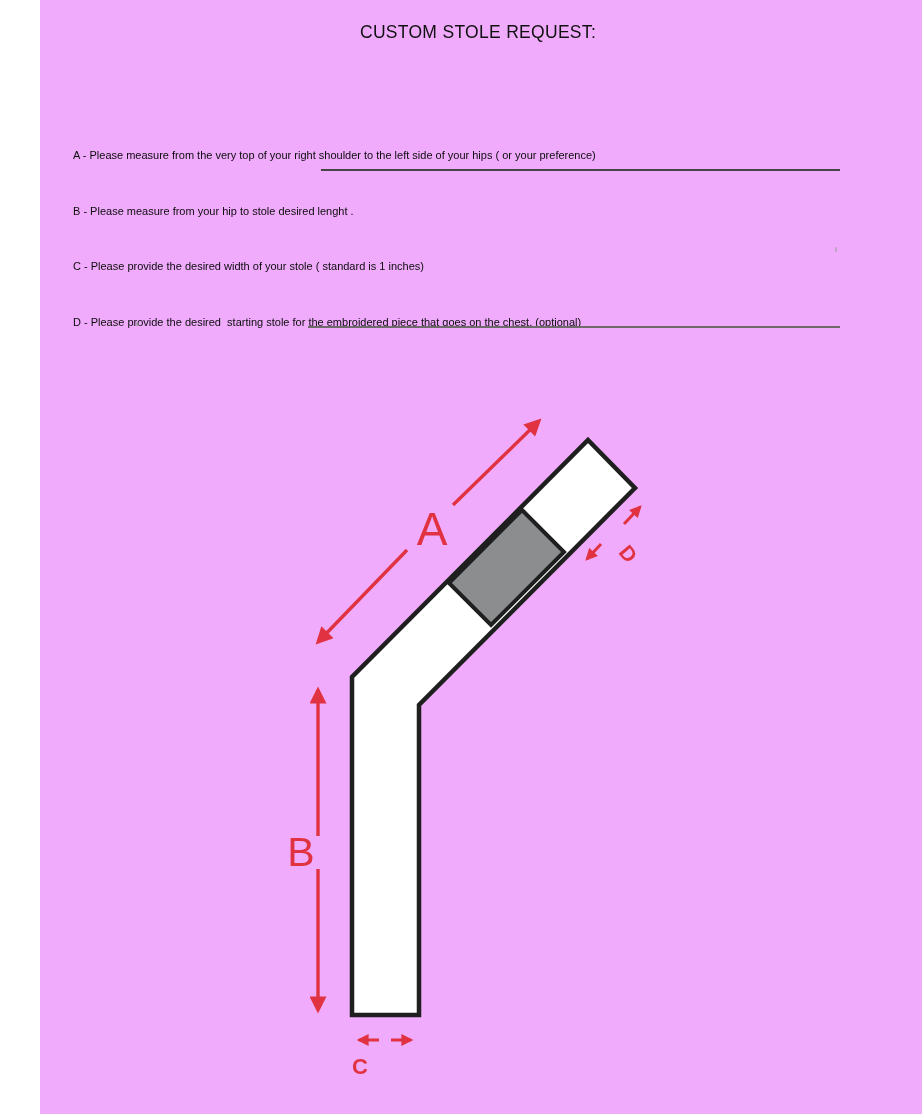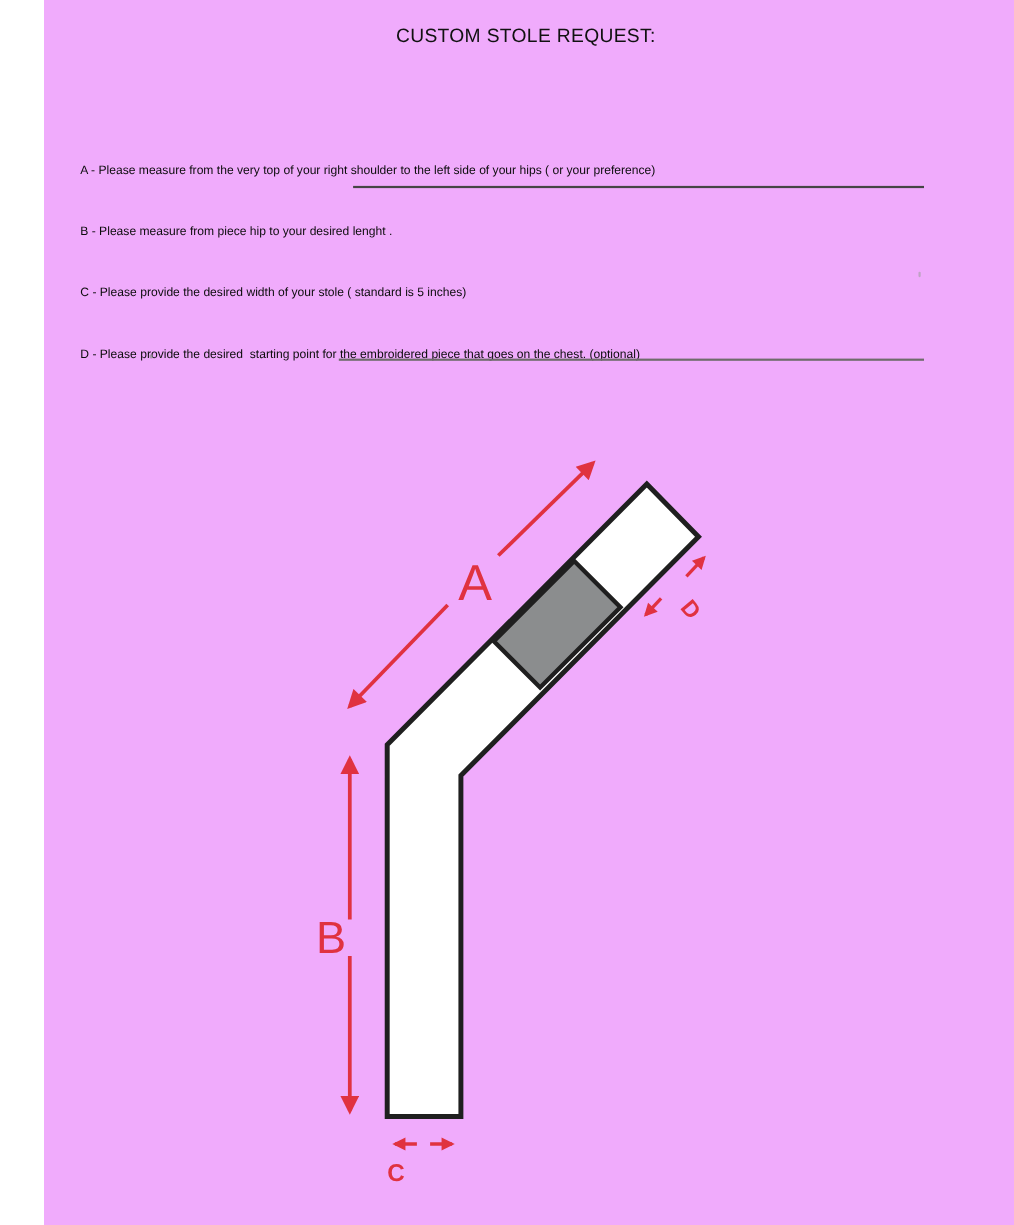--- a/index.html
+++ b/index.html
@@ -57,23 +57,23 @@
 </style>
 </head>
 <body>
 
 <div class="page">
 
   <h1 class="title">CUSTOM STOLE REQUEST:</h1>
 
   <div class="instructions">
     <div>A - Please measure from the very top of your right shoulder to the left side of your hips ( or your preference)</div>
-    <div>B - Please measure from piece hip to your desired lenght .</div>
-    <div>C - Please provide the desired width of your stole ( standard is 5 inches)</div>
-    <div>D - Please provide the desired  starting point for the embroidered piece that goes on the chest. (optional)</div>
+    <div>B - Please measure from your hip to stole desired lenght .</div>
+    <div>C - Please provide the desired width of your stole ( standard is 1 inches)</div>
+    <div>D - Please provide the desired  starting stole for the embroidered piece that goes on the chest. (optional)</div>
   </div>
 
   <div class="c-underline"></div>
   <div class="mid-rule"></div>
   <div class="speck speck1"></div>
   <div class="speck speck2"></div>
 
   <svg class="diagram" viewBox="0 0 922 1114" xmlns="http://www.w3.org/2000/svg">
     <defs>
       <marker id="headL" viewBox="0 0 10 10" refX="8" refY="5" markerWidth="5.5" markerHeight="5" orient="auto">

